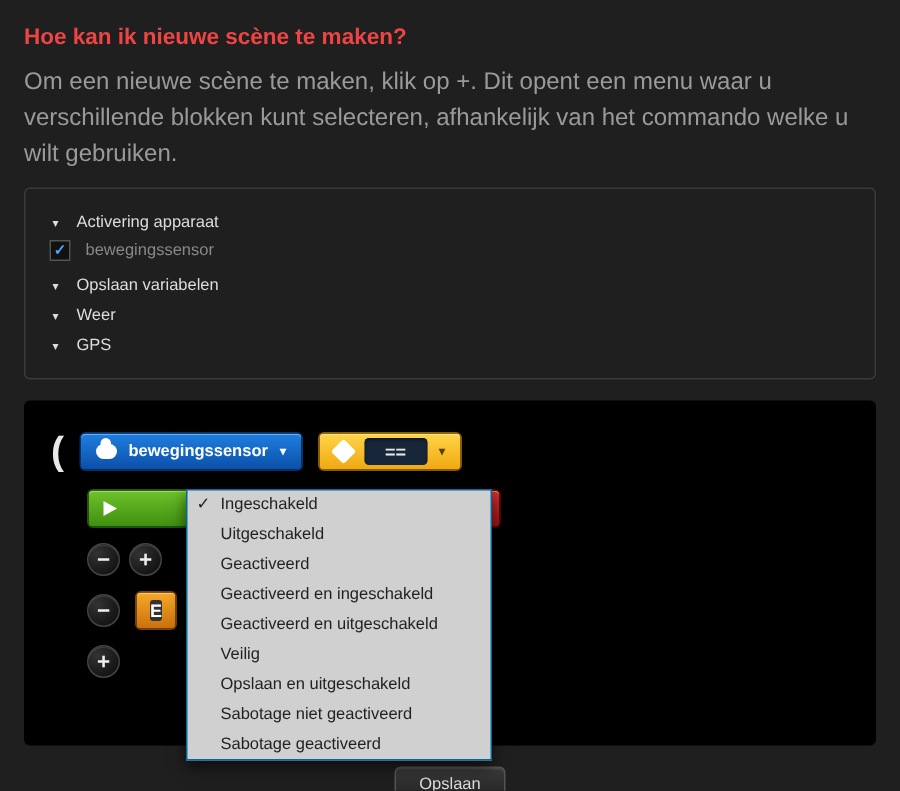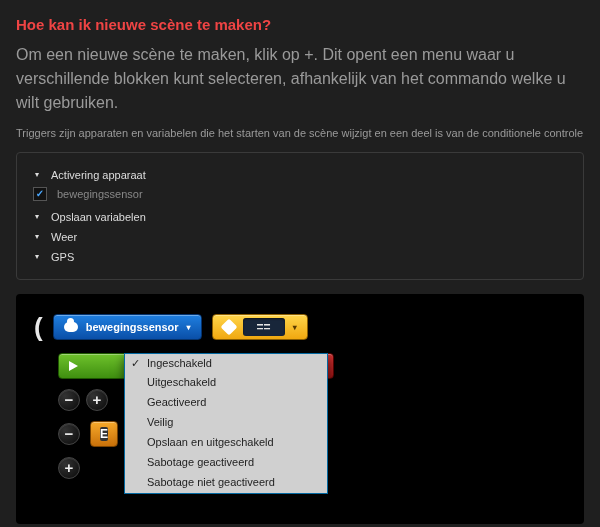--- a/index.html
+++ b/index.html
@@ -124,21 +124,20 @@
     padding: 5px 16px; font-size:11px; color:#ddd;
     box-shadow: inset 0 1px 0 rgba(255,255,255,0.1);
   }
 </style>
 </head>
 <body>
 
 <div class="page">
   <h1>Hoe kan ik nieuwe scène te maken?</h1>
   <p class="intro">Om een nieuwe scène te maken, klik op +. Dit opent een menu waar u verschillende blokken kunt selecteren, afhankelijk van het commando welke u wilt gebruiken.</p>
-  <p class="sub">Triggers zijn apparaten en variabelen die het starten van de scène wijzigt en een deel is van de conditionele controle</p>
 
   <div class="panel1">
     <div class="row">
       <span class="chev">▾</span>
       <span>Activering apparaat</span>
     </div>
     <div class="subrow">
       <span class="chkbox">✓</span>
       <span>bewegingssensor</span>
     </div>
@@ -194,23 +193,25 @@
     </div>
 
     <div class="rowbtns3">
       <span class="btn-circle">+</span>
     </div>
 
     <div class="dropdown">
       <div class="dd-item sel">Ingeschakeld</div>
       <div class="dd-item">Uitgeschakeld</div>
       <div class="dd-item">Geactiveerd</div>
+      <div class="dd-item">Geactiveerd en ingeschakeld</div>
+      <div class="dd-item">Geactiveerd en uitgeschakeld</div>
       <div class="dd-item">Veilig</div>
       <div class="dd-item">Opslaan en uitgeschakeld</div>
+      <div class="dd-item">Sabotage niet geactiveerd</div>
       <div class="dd-item">Sabotage geactiveerd</div>
-      <div class="dd-item">Sabotage niet geactiveerd</div>
     </div>
   </div>
 
   <div class="footer">
     <span class="save-btn">Opslaan</span>
   </div>
 </div>
 
 </body></html>

